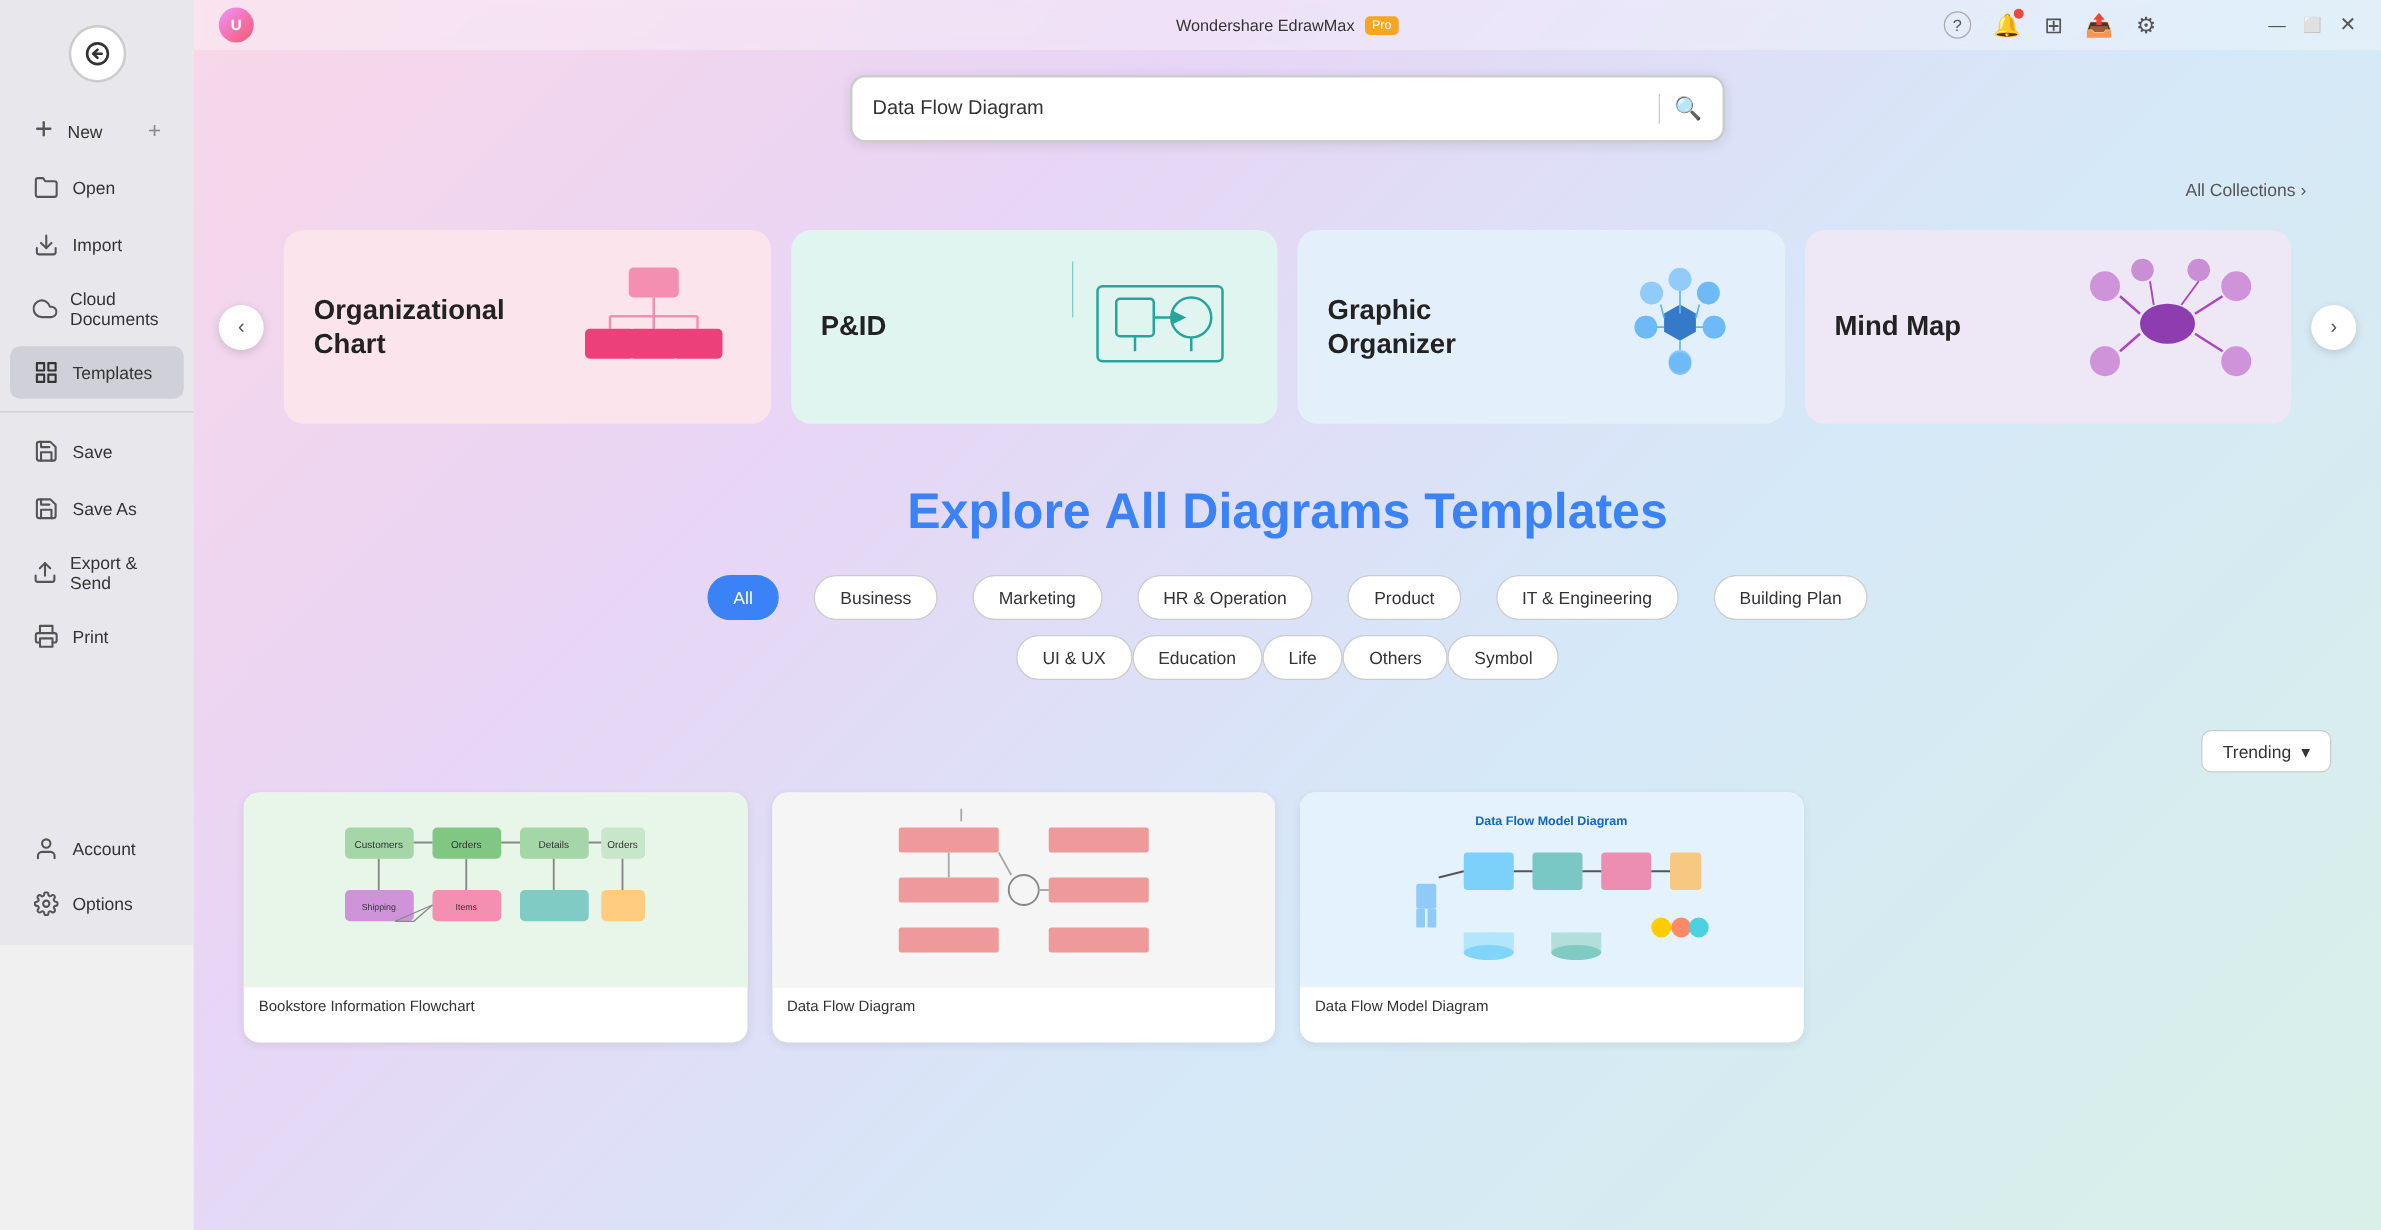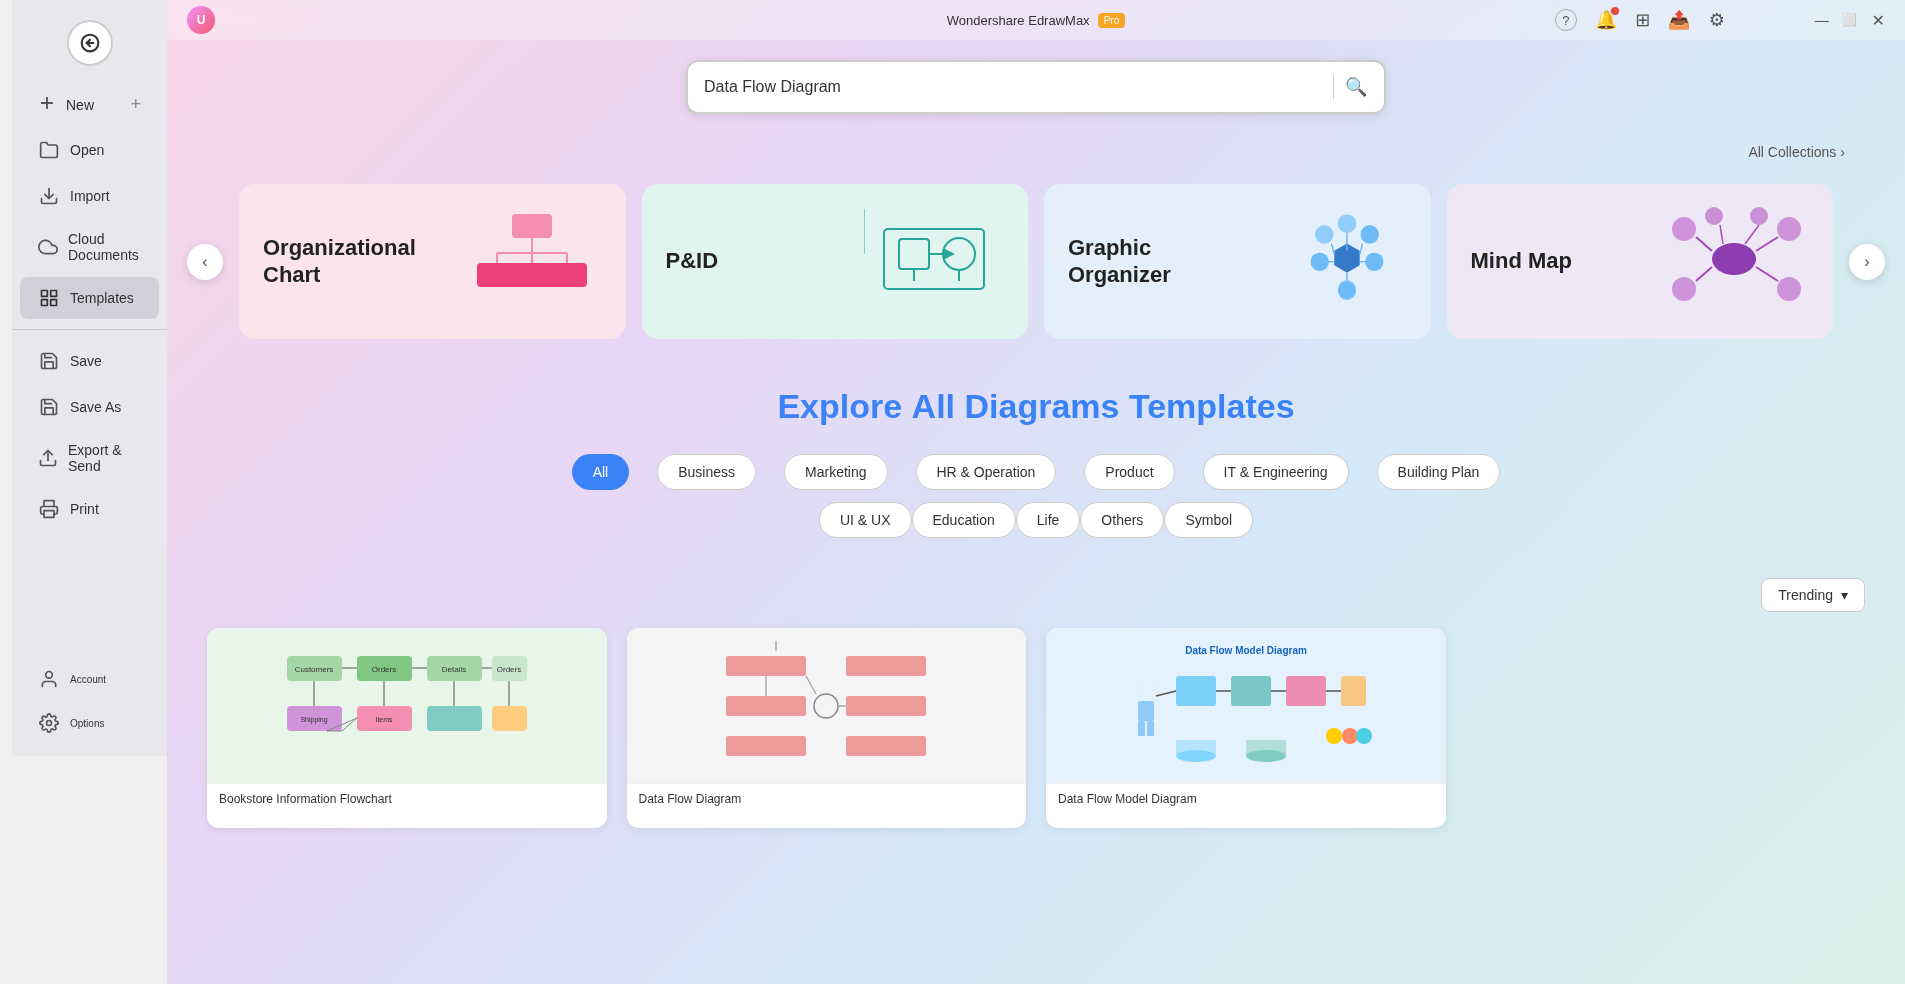--- a/index.html
+++ b/index.html
@@ -8,21 +8,20 @@
     
     .sidebar {
       width: 155px;
       min-width: 155px;
       height: 756px;
       background: #e8e8ec;
       display: flex;
       flex-direction: column;
       padding: 10px 0;
       position: relative;
-      margin-left: 12px;
     }
     .sidebar-back {
       width: 46px; height: 46px;
       border-radius: 50%;
       border: 2px solid #ccc;
       display: flex; align-items: center; justify-content: center;
       margin: 10px auto 16px auto;
       cursor: pointer;
       background: white;
     }
@@ -33,21 +32,21 @@
       cursor: pointer;
       border-radius: 8px;
       margin: 2px 8px;
       font-size: 14px;
       color: #333;
     }
     .sidebar-item.active { background: #d0d0d8; }
     .sidebar-item .icon { width: 22px; height: 22px; display: flex; align-items: center; justify-content: center; }
     .sidebar-item-new { display: flex; align-items: center; gap: 10px; padding: 10px 18px; cursor: pointer; font-size: 14px; color: #333; border-radius: 8px; margin: 2px 8px; }
     .sidebar-bottom { margin-top: auto; }
-    .sidebar-bottom .sidebar-item { font-size: 10px; }
+    .sidebar-bottom .sidebar-item { font-size: 14px; }
 
     
     .main {
       flex: 1;
       height: 984px;
       background: linear-gradient(135deg, #f8d7e8 0%, #e8d5f5 30%, #d5e8f8 60%, #d8f0e8 100%);
       overflow-y: auto;
       position: relative;
     }
 
@@ -121,21 +120,21 @@
     .template-card .card-label { font-size: 22px; font-weight: 800; line-height: 1.2; max-width: 160px; }
     .template-card .card-image { flex-shrink: 0; }
 
     
     .org-icon { width: 140px; height: 100px; }
     .pid-icon { width: 140px; height: 100px; }
     .graphic-icon { width: 120px; height: 100px; }
 
     
     .explore-section { padding: 0 40px; }
-    .explore-title { text-align: center; font-size: 34px; font-weight: 700; color: #222; margin-bottom: 28px; }
+    .explore-title { text-align: center; font-size: 40px; font-weight: 700; color: #222; margin-bottom: 28px; }
     .explore-title span { color: #3b82f6; }
 
     
     .filter-buttons { display: flex; flex-wrap: wrap; justify-content: center; gap: 28px; margin-bottom: 12px; }
     .filter-btn {
       padding: 9px 20px; border-radius: 24px; border: 1.5px solid #ccc;
       background: white; cursor: pointer; font-size: 14px; color: #333;
       font-weight: 500;
     }
     .filter-btn.active { background: #3b82f6; color: white; border-color: #3b82f6; }

